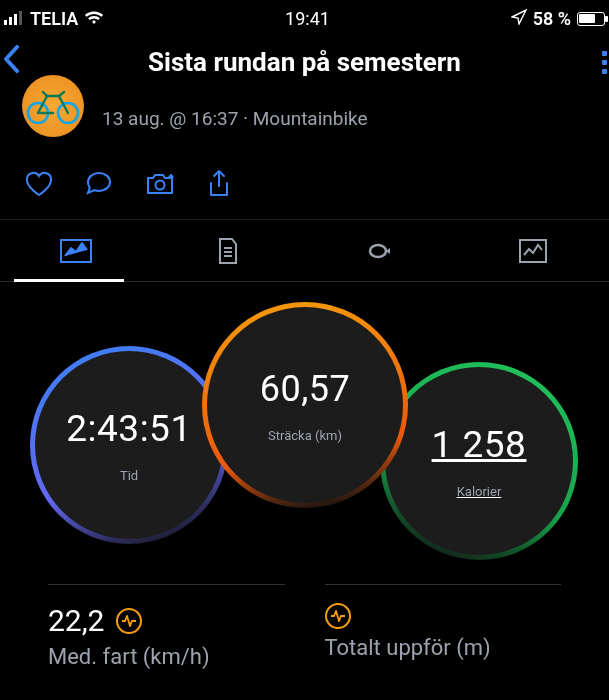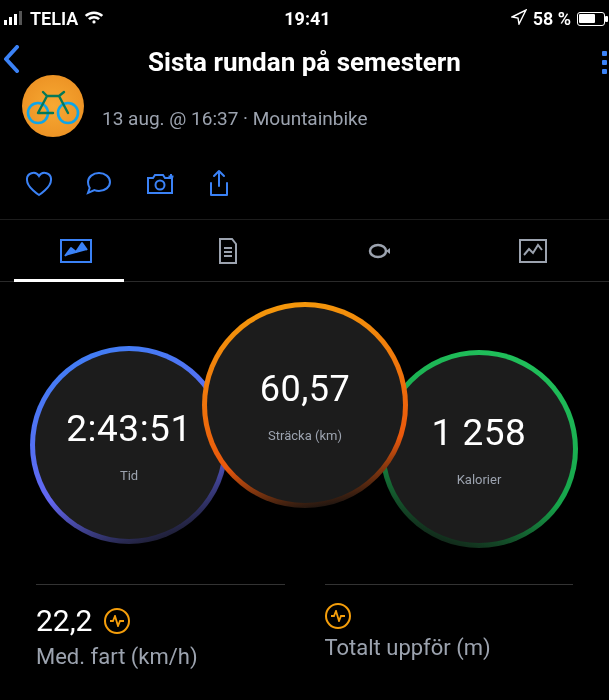--- a/index.html
+++ b/index.html
@@ -16,21 +16,21 @@
   
   .status-bar {
     display: flex;
     justify-content: space-between;
     align-items: center;
     padding: 8px 4px 4px;
     font-size: 18px;
     font-weight: 600;
   }
   .status-left, .status-right { display: flex; align-items: center; gap: 6px; }
-  .status-center { font-weight: 700; }
+  .status-center { font-weight: 400; }
 
   
   .header {
     display: flex;
     align-items: center;
     padding: 10px 2px 18px;
   }
   .back-btn { color: #3b82f6; font-size: 32px; width: 40px; }
   .title {
     flex: 1;
@@ -114,32 +114,33 @@
     left:202px; top:0;
     border:5px solid transparent;
     background:
       linear-gradient(#1c1c1c,#1c1c1c) padding-box,
       linear-gradient(170deg,#f59e0b 0%, #ea580c 70%, #111 95%) border-box;
     z-index:2;
   }
   .c-dist .val { font-size:36px; }
   .c-cal {
     width:198px; height:198px;
-    left:380px; top:48px;
+    left:380px; top:60px;
     border:5px solid transparent;
     background:
       linear-gradient(#1c1c1c,#1c1c1c) padding-box,
       linear-gradient(200deg,#22c55e 0%, #16a34a 60%, #111 95%) border-box;
+    text-decoration: underline;
   }
 
   
   .stats {
     display:flex;
     margin-top:22px;
-    padding:0 36px;
+    padding:0 48px;
     gap:40px;
   }
   .stat { flex:1; border-top:1px solid #333; padding-top:18px; }
   .stat-val-row { display:flex; align-items:center; gap:12px; }
   .stat-val { font-size:30px; font-weight:400; color:#fff; }
   .stat-lbl { font-size:22px; color:#9ca3af; margin-top:6px; }
   .spark {
     width:26px; height:26px; border:2px solid #f59e0b; border-radius:50%;
     display:flex; align-items:center; justify-content:center;
   }

